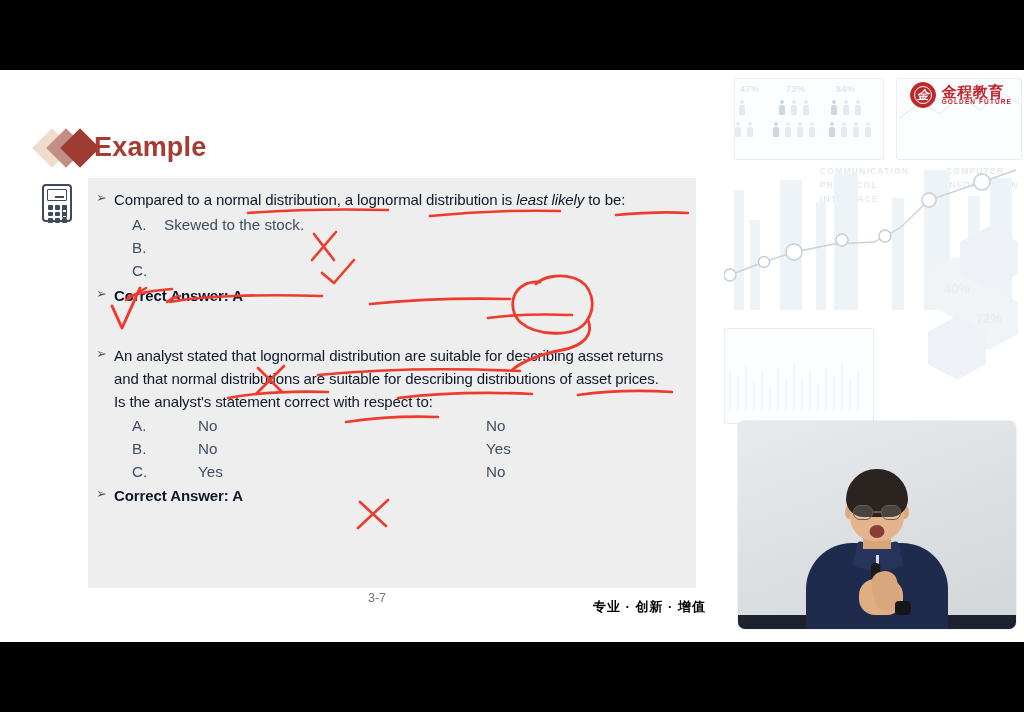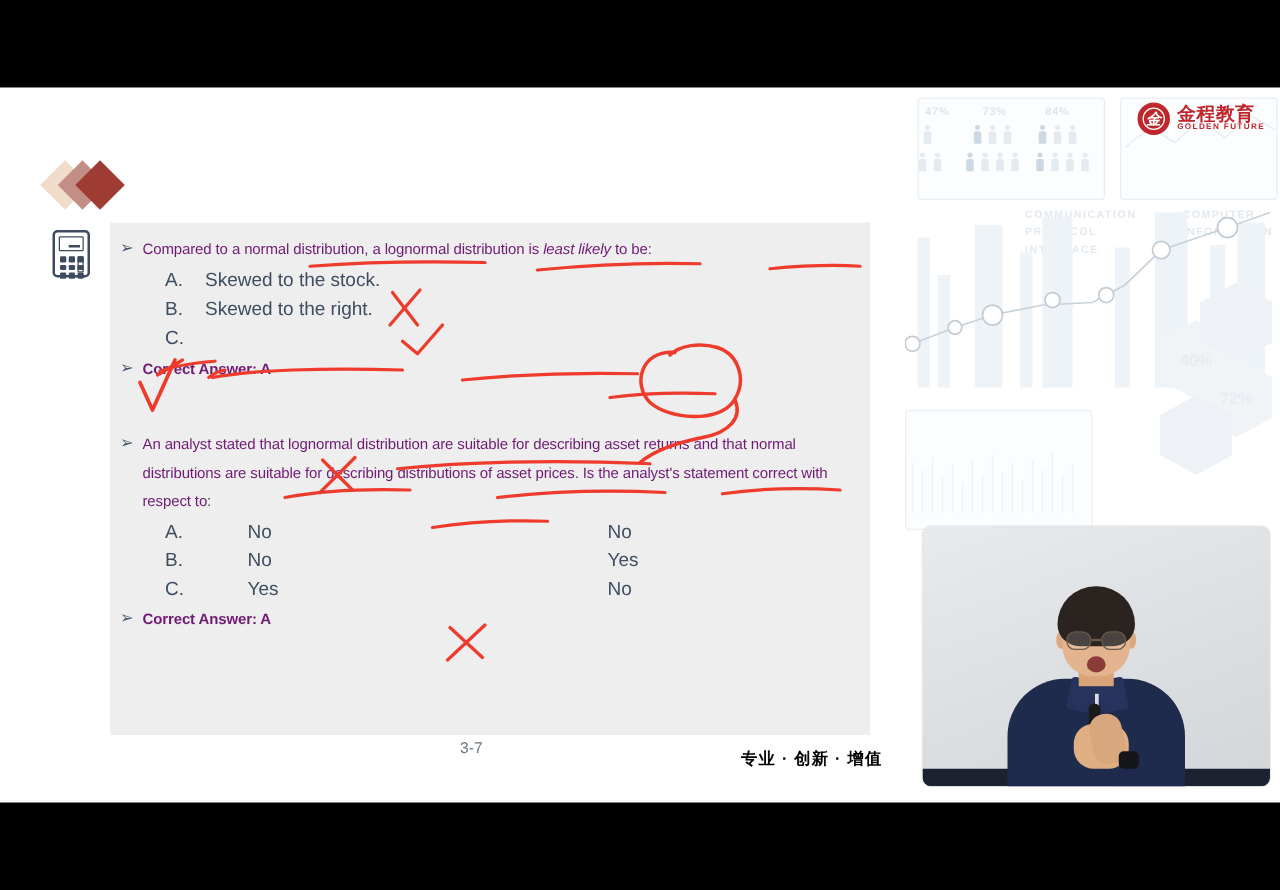--- a/index.html
+++ b/index.html
@@ -135,21 +135,21 @@
     width: 608px; height: 410px;
     background: #eeeeee;
   }
   .qblock { position: absolute; }
   .bullet-row { display: flex; align-items: flex-start; }
   .arrow {
     color: #4b5a6e; font-size: 13px; line-height: 20px;
     width: 26px; flex: 0 0 26px; padding-left: 8px;
   }
   .qtext {
-    color: #701a75; font-size: 12px; line-height: 23px;
+    color: #0f172a; font-size: 15px; line-height: 23px;
     letter-spacing: -.1px;
   }
   .qtext i { font-style: italic; }
   .opt-row { display: flex; color: #3e4d60; font-size: 15.2px; line-height: 23px; }
   .opt-letter { width: 32px; flex: 0 0 32px; }
   .bold { font-weight: bold; }
   .col-left { width: 262px; flex: 0 0 262px; }
 
   
   #page-num {
@@ -336,20 +336,21 @@
       <div id="logo-text">
         <div id="logo-cn">金程教育</div>
         <div id="logo-en">GOLDEN FUTURE</div>
       </div>
     </div>
 
     <div id="heading">
       <span class="diamond" id="diamond-1"></span>
       <span class="diamond" id="diamond-2"></span>
       <span class="diamond" id="diamond-3"></span>
+      <span id="heading-text">Example</span>
     </div>
 
     <div id="calc-icon">
       <div id="calc-screen"></div>
       <div id="calc-bigkey"></div>
       <span class="calc-key" style="left:4px;  top:19px;"></span>
       <span class="calc-key" style="left:11px; top:19px;"></span>
       <span class="calc-key" style="left:18px; top:19px;"></span>
       <span class="calc-key" style="left:4px;  top:25.5px;"></span>
       <span class="calc-key" style="left:11px; top:25.5px;"></span>
@@ -366,21 +367,20 @@
           <span class="arrow">➢</span>
           <span class="qtext" style="width:548px;"><span>Compared to a normal distribution, a lognormal distribution is </span><i>least likely</i><span> to be:</span></span>
         </div>
         <div style="padding-left:44px; padding-top:2px;">
           <div class="opt-row">
             <span class="opt-letter">A.</span>
             <span>Skewed to the stock.</span>
           </div>
           <div class="opt-row">
             <span class="opt-letter">B.</span>
-            <span>Skewed to the right.</span>
           </div>
           <div class="opt-row">
             <span class="opt-letter">C.</span>
           </div>
         </div>
         <div class="bullet-row" style="padding-top:2px;">
           <span class="arrow">➢</span>
           <span class="qtext bold">Correct Answer: A</span>
         </div>
       </div>

